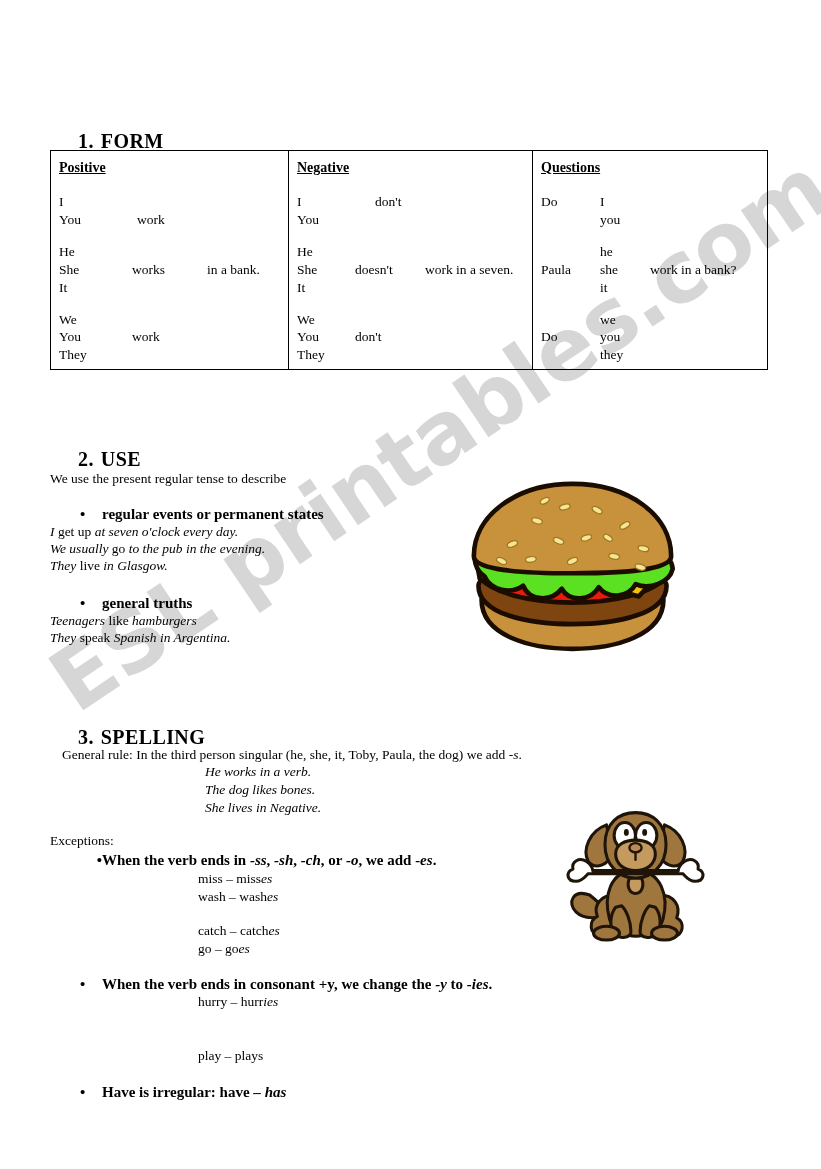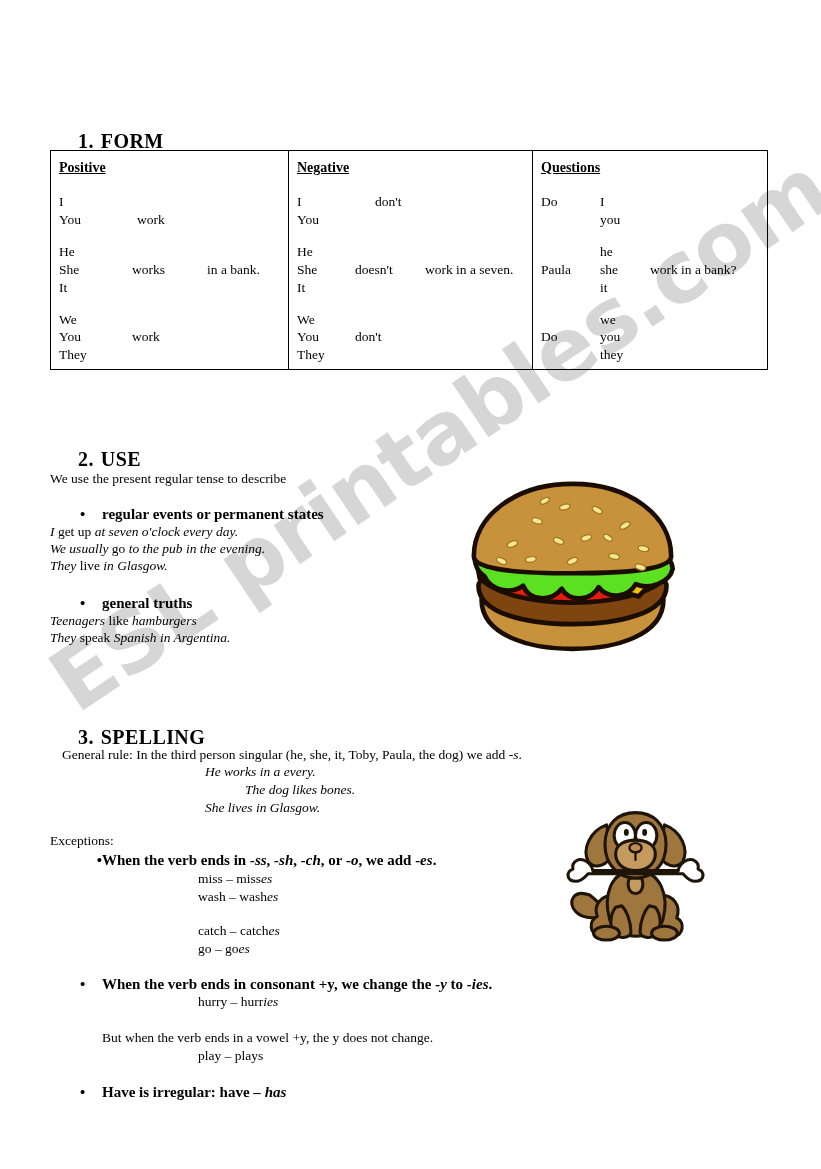--- a/index.html
+++ b/index.html
@@ -343,40 +343,39 @@
     </svg>
   </div>
 
   <div class="section-heading" style="left:78px; top:726px;">
     <span class="num">3.</span><span>SPELLING</span>
   </div>
 
   <div class="ex-line" style="left:62px; top:747px;">
     <span>General rule: In the third person singular (he, she, it, Toby, Paula, the dog) we add </span><i>-s</i><span>.</span>
   </div>
-  <div class="ex-line" style="left:205px; top:764px;"><i>He works in a every.</i></div>
-  <div class="ex-line" style="left:205px; top:782px;margin-left:40px;"><i>The dog likes bones.</i></div>
-  <div class="ex-line" style="left:205px; top:800px;"><i>She lives in Glasgow.</i></div>
+  <div class="ex-line" style="left:205px; top:764px;"><i>He works in a verb.</i></div>
+  <div class="ex-line" style="left:205px; top:782px;"><i>The dog likes bones.</i></div>
+  <div class="ex-line" style="left:205px; top:800px;"><i>She lives in Negative.</i></div>
 
   <div class="ex-line" style="left:50px; top:833px;">Exceptions:</div>
 
   <div class="bullet-line" style="left:80px; top:852px;text-align:right;">
     <span class="dot"></span><span>When the verb ends in </span><i>-ss</i><span>, </span><i>-sh</i><span>, </span><i>-ch</i><span>, or </span><i>-o</i><span>, we add </span><i>-es</i><span>.</span>
   </div>
   <div class="ex-line" style="left:198px; top:871px;"><span>miss – miss</span><i>es</i></div>
   <div class="ex-line" style="left:198px; top:889px;"><span>wash – wash</span><i>es</i></div>
   <div class="ex-line" style="left:198px; top:923px;"><span>catch – catch</span><i>es</i></div>
   <div class="ex-line" style="left:198px; top:941px;"><span>go – go</span><i>es</i></div>
 
   <div class="bullet-line" style="left:80px; top:976px;">
     <span class="dot"></span><span>When the verb ends in consonant +y, we change the </span><i>-y</i><span> to </span><i>-ies</i><span>.</span>
   </div>
   <div class="ex-line" style="left:198px; top:994px;"><span>hurry – hurr</span><i>ies</i></div>
 
-  <div class="ex-line" style="left:102px; top:1030px;">But when the verb ends in a vowel +y, the y does not change.</div>
   <div class="ex-line" style="left:198px; top:1048px;text-align:center;"><span>play – play</span><span>s</span></div>
 
   <div class="bullet-line" style="left:80px; top:1084px;">
     <span class="dot"></span><span>Have is irregular: have – </span><i>has</i>
   </div>
 
   <div class="dog">
     <svg viewBox="0 0 200 190" width="155" height="145" xmlns="http://www.w3.org/2000/svg">
       <g stroke="#1E1408" stroke-width="4" stroke-linejoin="round" stroke-linecap="round">
 

